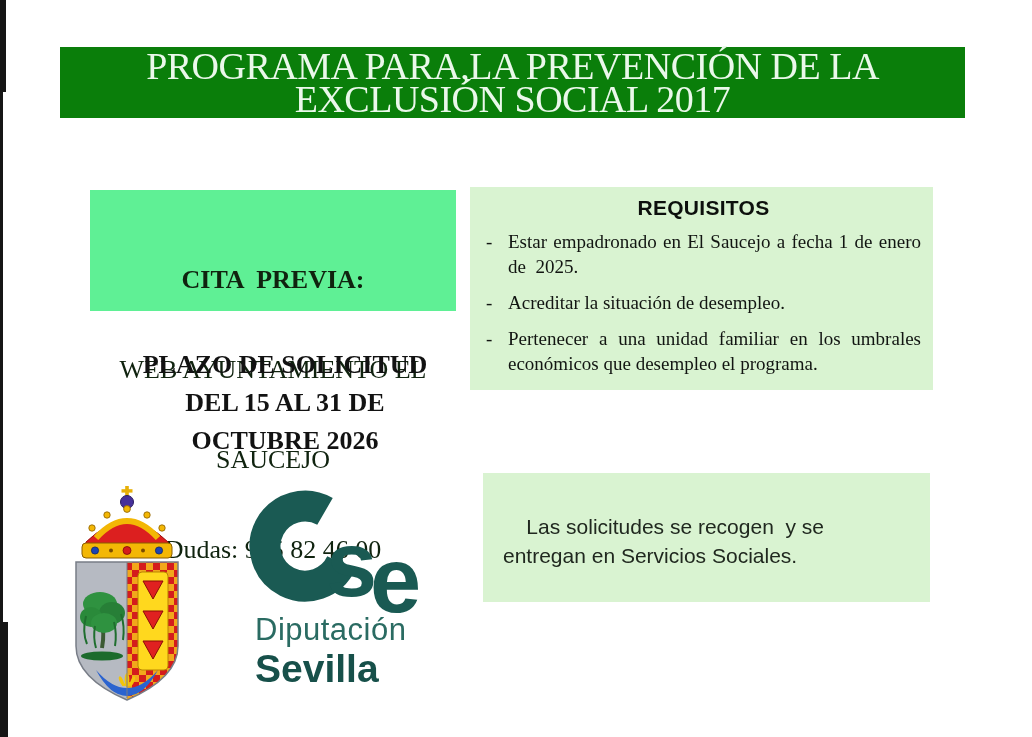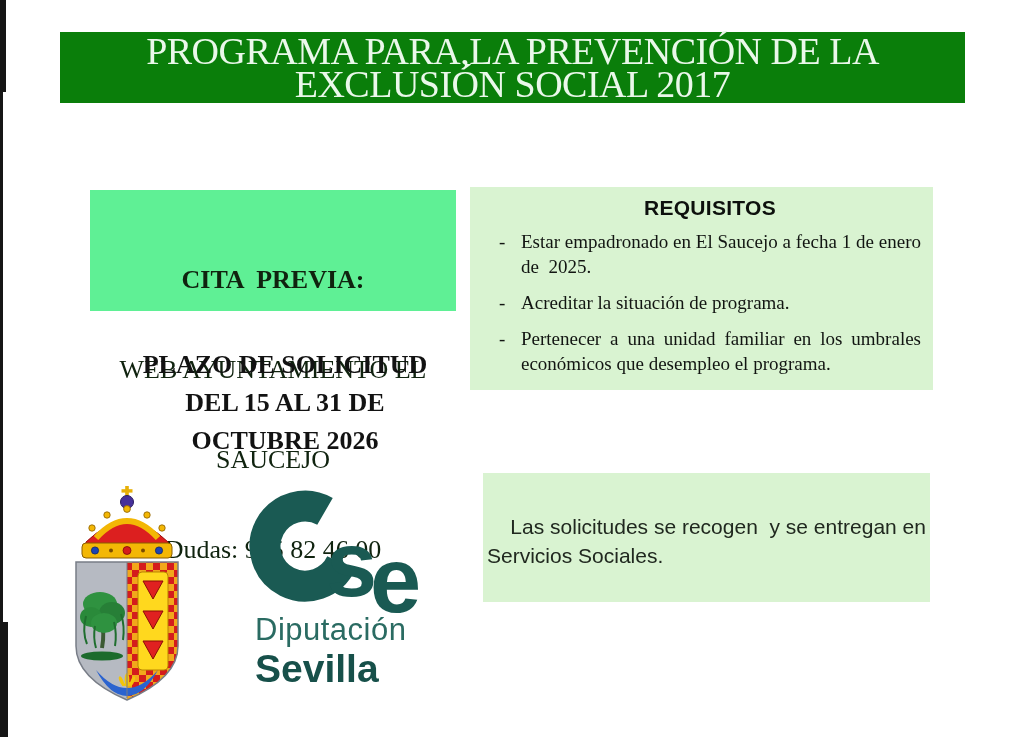--- a/index.html
+++ b/index.html
@@ -4,21 +4,21 @@
 <style>
   html,body{margin:0;padding:0;background:#ffffff;}
   .page{
     position:relative;width:1032px;height:737px;background:#ffffff;overflow:hidden;
     font-family:"Liberation Sans", sans-serif;
   }
   
   .edge-line{position:absolute;background:#151515;}
   
   .header-banner{
-    position:absolute;left:60px;top:32px;width:905px;height:71px;
+    position:absolute;left:60px;top:47px;width:905px;height:71px;
     background:#0a7e0a;color:#eaf8ea;
     display:flex;flex-direction:column;align-items:center;justify-content:center;
     font-family:"Liberation Serif", serif;font-size:38px;line-height:33px;
     letter-spacing:-0.5px;white-space:nowrap;text-align:center;
   }
   
   .cita-box{
     position:absolute;left:90px;top:190px;width:366px;height:121px;
     background:#5ff095;color:#10230f;text-align:center;
     font-family:"Liberation Serif", serif;font-size:26px;line-height:30px;
@@ -29,36 +29,36 @@
   .plazo{
     position:absolute;left:120px;top:346px;width:330px;
     color:#121212;font-weight:bold;font-size:26px;line-height:38px;
     text-align:center;
     font-family:Liberation Serif, serif;
   }
   
   .req-box{
     position:absolute;left:470px;top:187px;width:463px;height:203px;
     background:#d9f3d1;box-sizing:border-box;
-    padding:9px 12px 0 29px;color:#121512;
+    padding:9px 12px 0 16px;color:#121512;
   }
   .req-title{
     text-align:center;font-weight:bold;font-size:21px;letter-spacing:0.3px;
     margin-bottom:9px;color:#0d100d;
   }
   .req-item{
     display:flex;margin-bottom:11px;
     font-family:"Liberation Serif", serif;font-size:19px;line-height:25px;
   }
   .req-dash{width:22px;flex:0 0 22px;}
   .req-text{flex:1;text-align:justify;white-space:pre-wrap;}
   
   .sol-box{
     position:absolute;left:483px;top:473px;width:447px;height:129px;
-    background:#d9f3d1;box-sizing:border-box;padding:10px 4px;
+    background:#d9f3d1;box-sizing:border-box;padding:10px 20px;
     font-size:21px;line-height:29px;color:#20281f;white-space:pre-wrap;
   }
   
   .escudo{position:absolute;left:62px;top:486px;width:130px;height:218px;}
   .dse{position:absolute;left:248px;top:482px;width:192px;height:215px;}
 </style>
 </head>
 <body>
 
 <div class="page">
@@ -80,21 +80,21 @@
   </div>
 
   <div class="req-box">
     <div class="req-title">REQUISITOS</div>
     <div class="req-item">
       <span class="req-dash">-</span>
       <span class="req-text">Estar empadronado en El Saucejo a fecha 1 de enero de  2025.</span>
     </div>
     <div class="req-item">
       <span class="req-dash">-</span>
-      <span class="req-text">Acreditar la situación de programa.</span>
+      <span class="req-text">Acreditar la situación de desempleo.</span>
     </div>
     <div class="req-item">
       <span class="req-dash">-</span>
       <span class="req-text">Pertenecer a una unidad familiar en los umbrales económicos que desempleo el programa.</span>
     </div>
   </div>
 
   <div class="plazo">
     <div>PLAZO DE SOLICITUD</div>
     <div>DEL 15 AL 31 DE</div>

